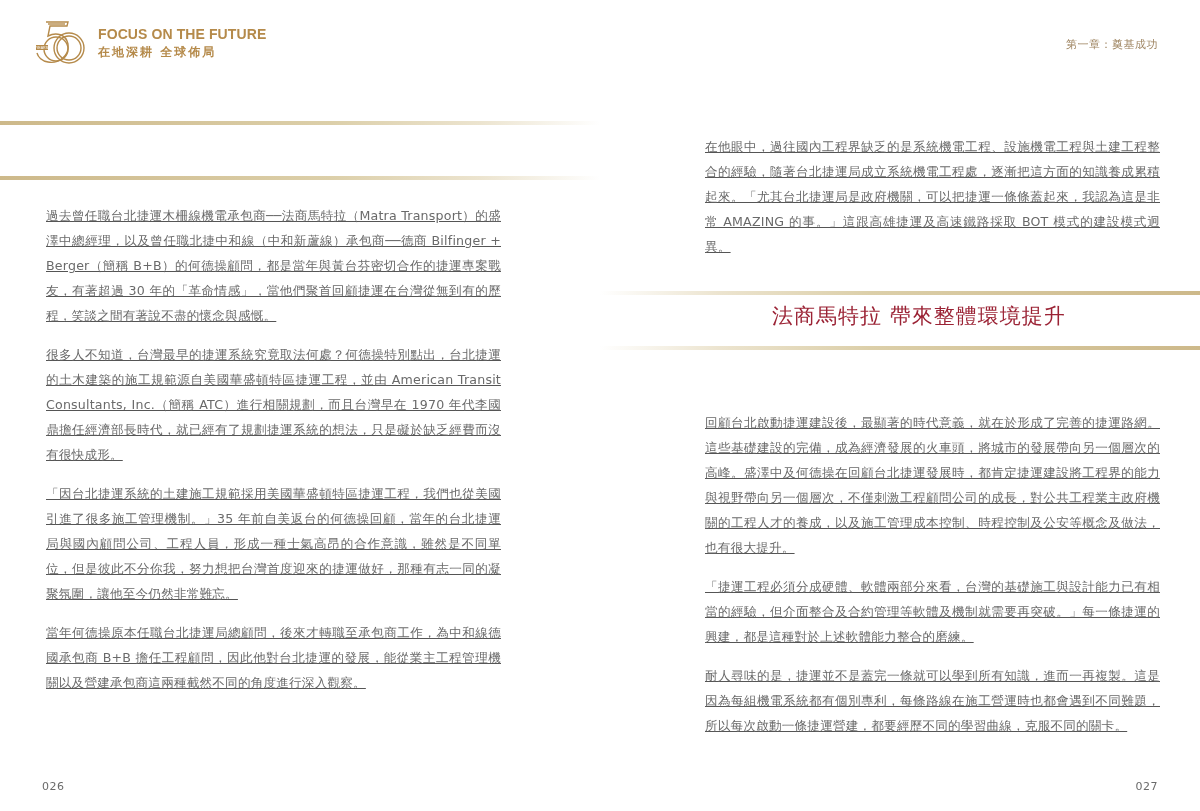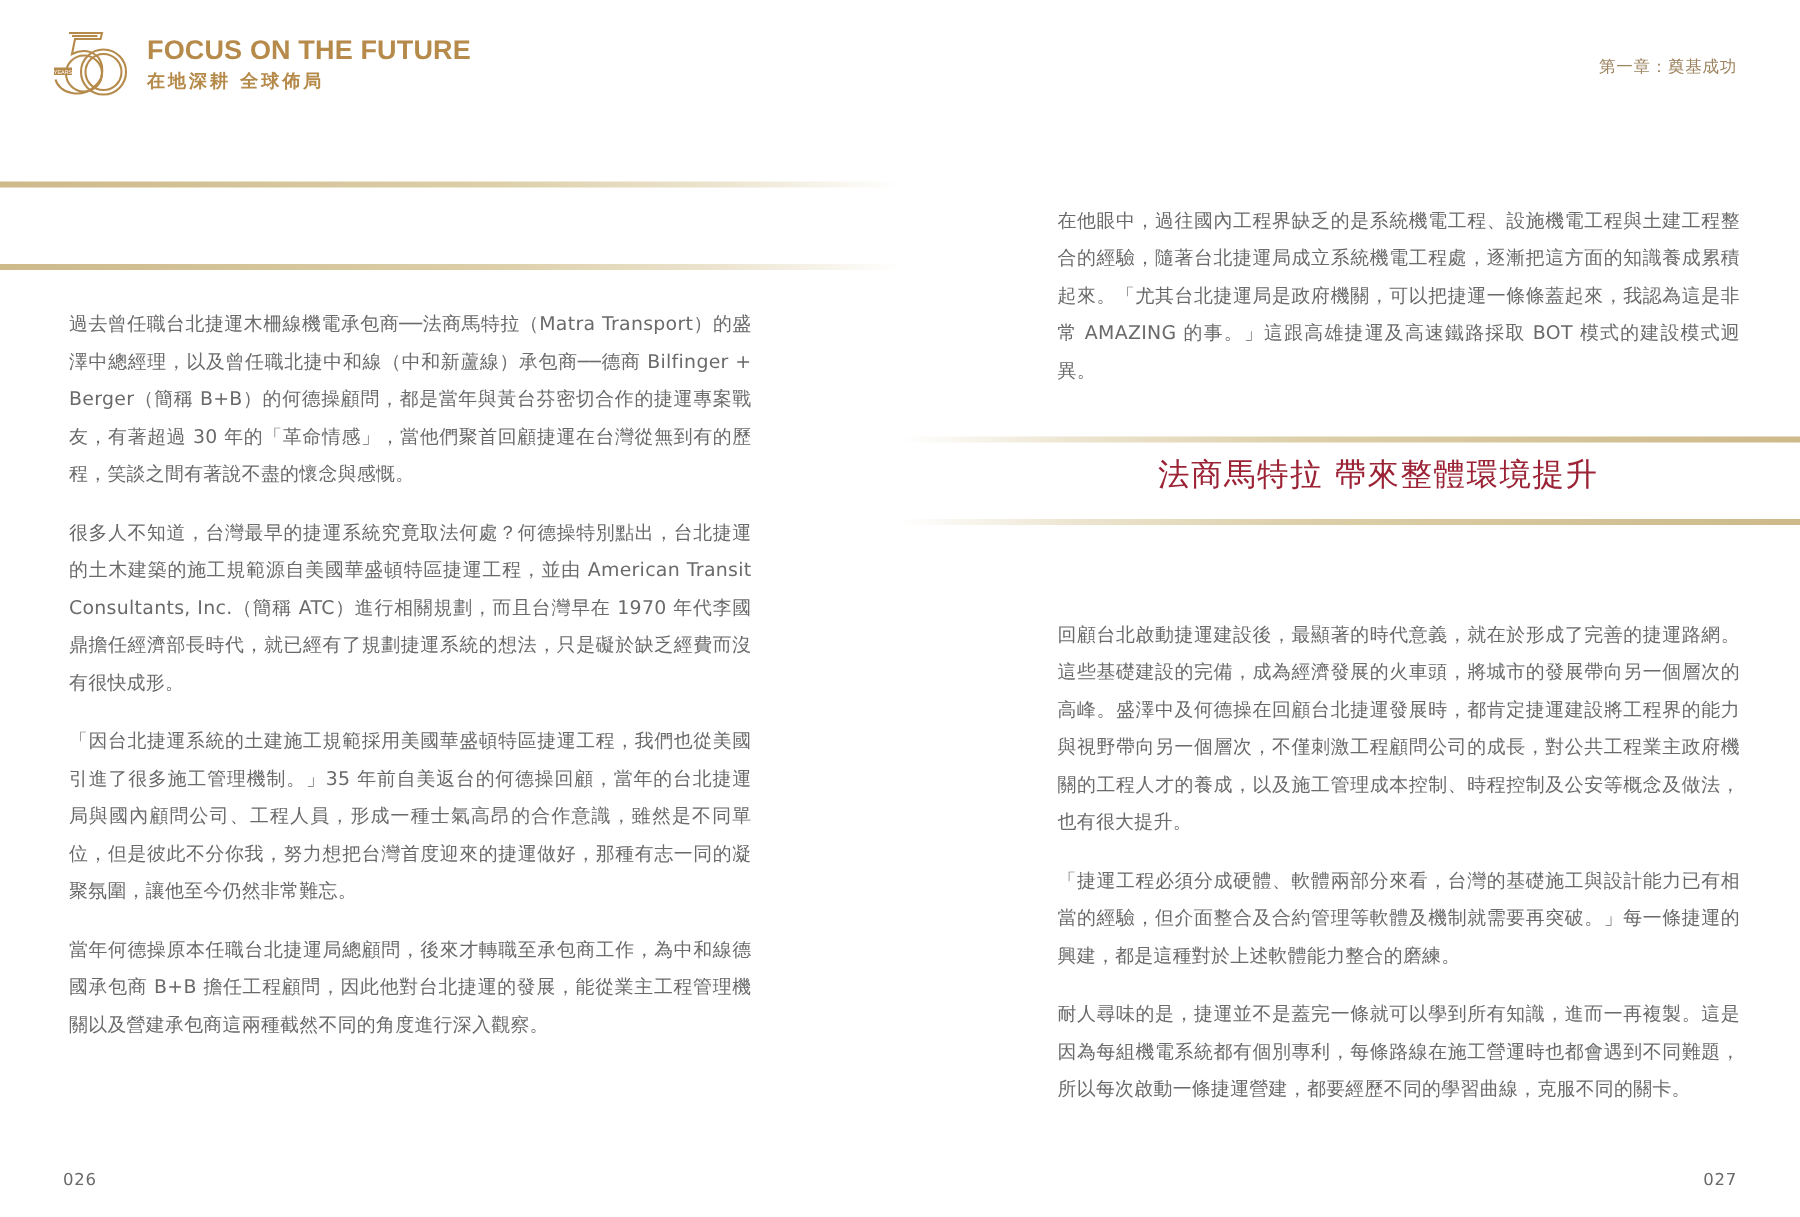--- a/index.html
+++ b/index.html
@@ -5,41 +5,41 @@
   * { margin: 0; padding: 0; box-sizing: border-box; }
   html, body { width: 1200px; height: 811px; background: #ffffff; overflow: hidden; }
   body { position: relative; font-family: "DejaVu Sans", "Liberation Sans", sans-serif; color: #555; }
 
   .spread { position: absolute; left: 0; top: 0; width: 1200px; height: 811px; background: #fff; }
 
   
   .logo { position: absolute; left: 34px; top: 18px; display: flex; align-items: center; gap: 8px; }
   .logo-mark { width: 56px; height: 50px; position: relative; }
   .logo-text { display: flex; flex-direction: column; gap: 2px; }
-  .logo-en { font-family: "Liberation Sans", sans-serif; font-weight: bold; font-size: 18px; color: #b58a4a; letter-spacing: 0.1px; }
+  .logo-en { font-family: "Liberation Sans", sans-serif; font-weight: bold; font-size: 14px; color: #b58a4a; letter-spacing: 0.1px; }
   .logo-zh { font-weight: bold; font-size: 12px; color: #b58a4a; letter-spacing: 2px; }
 
   .chapter { position: absolute; right: 42px; top: 37px; font-size: 11px; color: #9e8460; letter-spacing: 0.5px; margin-left: 28px; }
 
   
   .title-bar { position: absolute; height: 70px; }
   .title-bar .rule { position: absolute; left: 0; right: 0; height: 4px; }
   .title-bar .rule.top { top: 11px; }
   .title-bar .rule.bottom { top: 66px; }
   .left-bar .rule { background: linear-gradient(to right, #cdb98a 0%, #dccfa9 55%, #ece4cf 80%, rgba(255,255,255,0) 100%); }
   .right-bar .rule { background: linear-gradient(to left, #cdb98a 0%, #dccfa9 55%, #ece4cf 80%, rgba(255,255,255,0) 100%); }
   .title-bar h2 { position: absolute; top: 22px; font-family: "DejaVu Serif", "Liberation Serif", serif; font-weight: normal; font-size: 21px; color: #9b2335; letter-spacing: 1px; white-space: nowrap; }
 
   .left-bar { left: 0; top: 110px; width: 600px; }
   .left-bar h2 { left: 88px; }
   .right-bar { left: 600px; top: 280px; width: 600px; }
   .right-bar h2 { left: 172px; }
 
   
-  .col { position: absolute; width: 455px; }
+  .col { position: absolute; width: 455px; text-decoration: underline; }
   .col p { font-size: 12.6px; line-height: 25px; color: #6a6a6a; text-align: justify; margin-bottom: 14px; letter-spacing: 0.2px; }
   .col-left { left: 46px; top: 203px; }
   .col-right-top { left: 705px; top: 134px; }
   .col-right-bottom { left: 705px; top: 370px; margin-top: 40px; }
 
   .page-num { position: absolute; top: 780px; font-size: 11px; color: #6a6a6a; letter-spacing: 0.5px; }
   .page-left { left: 42px; }
   .page-right { right: 42px; }
 </style>
 </head>

